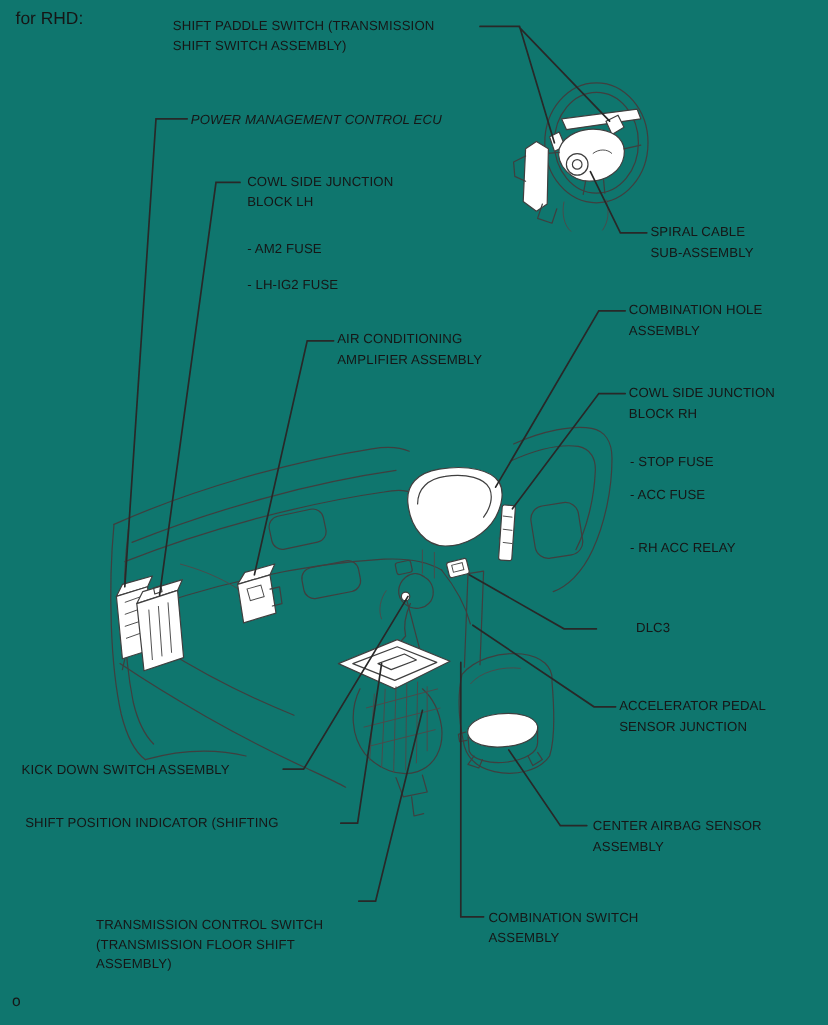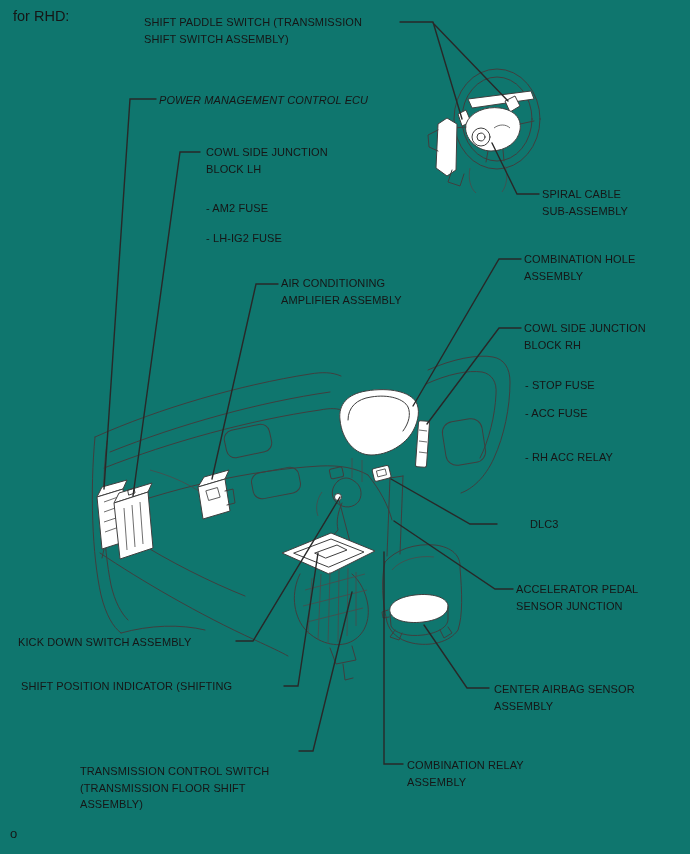--- a/index.html
+++ b/index.html
@@ -255,21 +255,21 @@
     <span>SHIFT POSITION INDICATOR (SHIFTING</span>
   </div>
 
   <div class="callout" style="left:64px;top:763px;margin-left:16px;">
     <span>TRANSMISSION CONTROL SWITCH</span>
     <span>(TRANSMISSION FLOOR SHIFT</span>
     <span>ASSEMBLY)</span>
   </div>
 
   <div class="callout" style="left:407px;top:757px;">
-    <span>COMBINATION RELAY</span>
+    <span>COMBINATION SWITCH</span>
     <span>ASSEMBLY</span>
   </div>
 
   <div class="callout" style="left:494px;top:681px;">
     <span>CENTER AIRBAG SENSOR</span>
     <span>ASSEMBLY</span>
   </div>
 
   <div class="stray" style="left:10px;top:826px;">o</div>
 </div>

